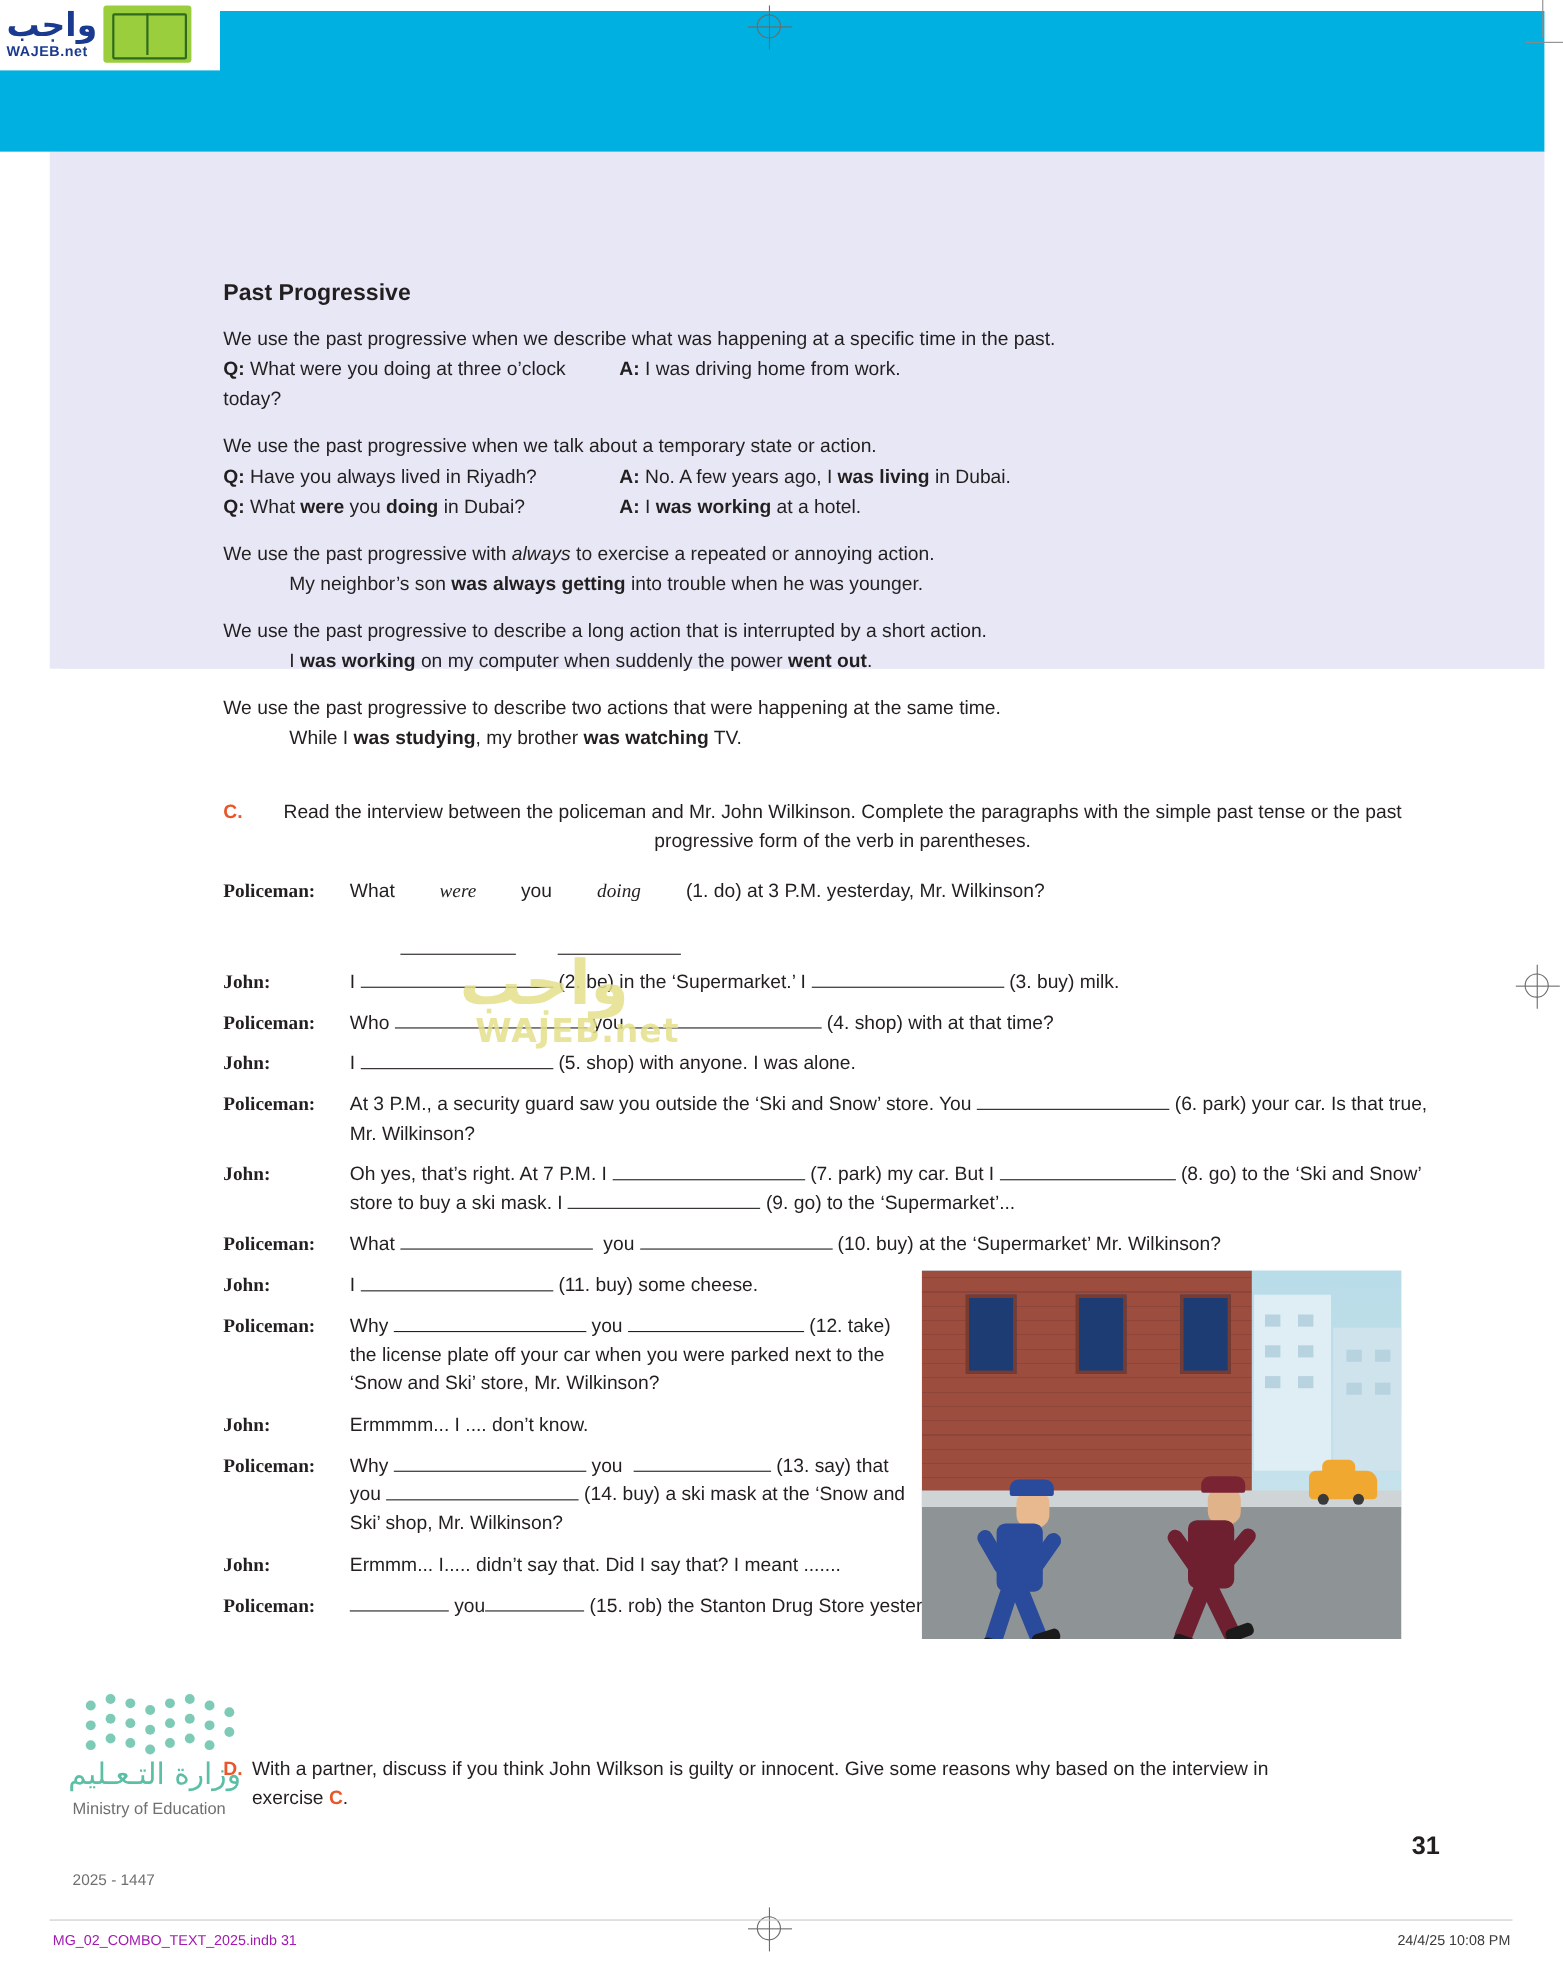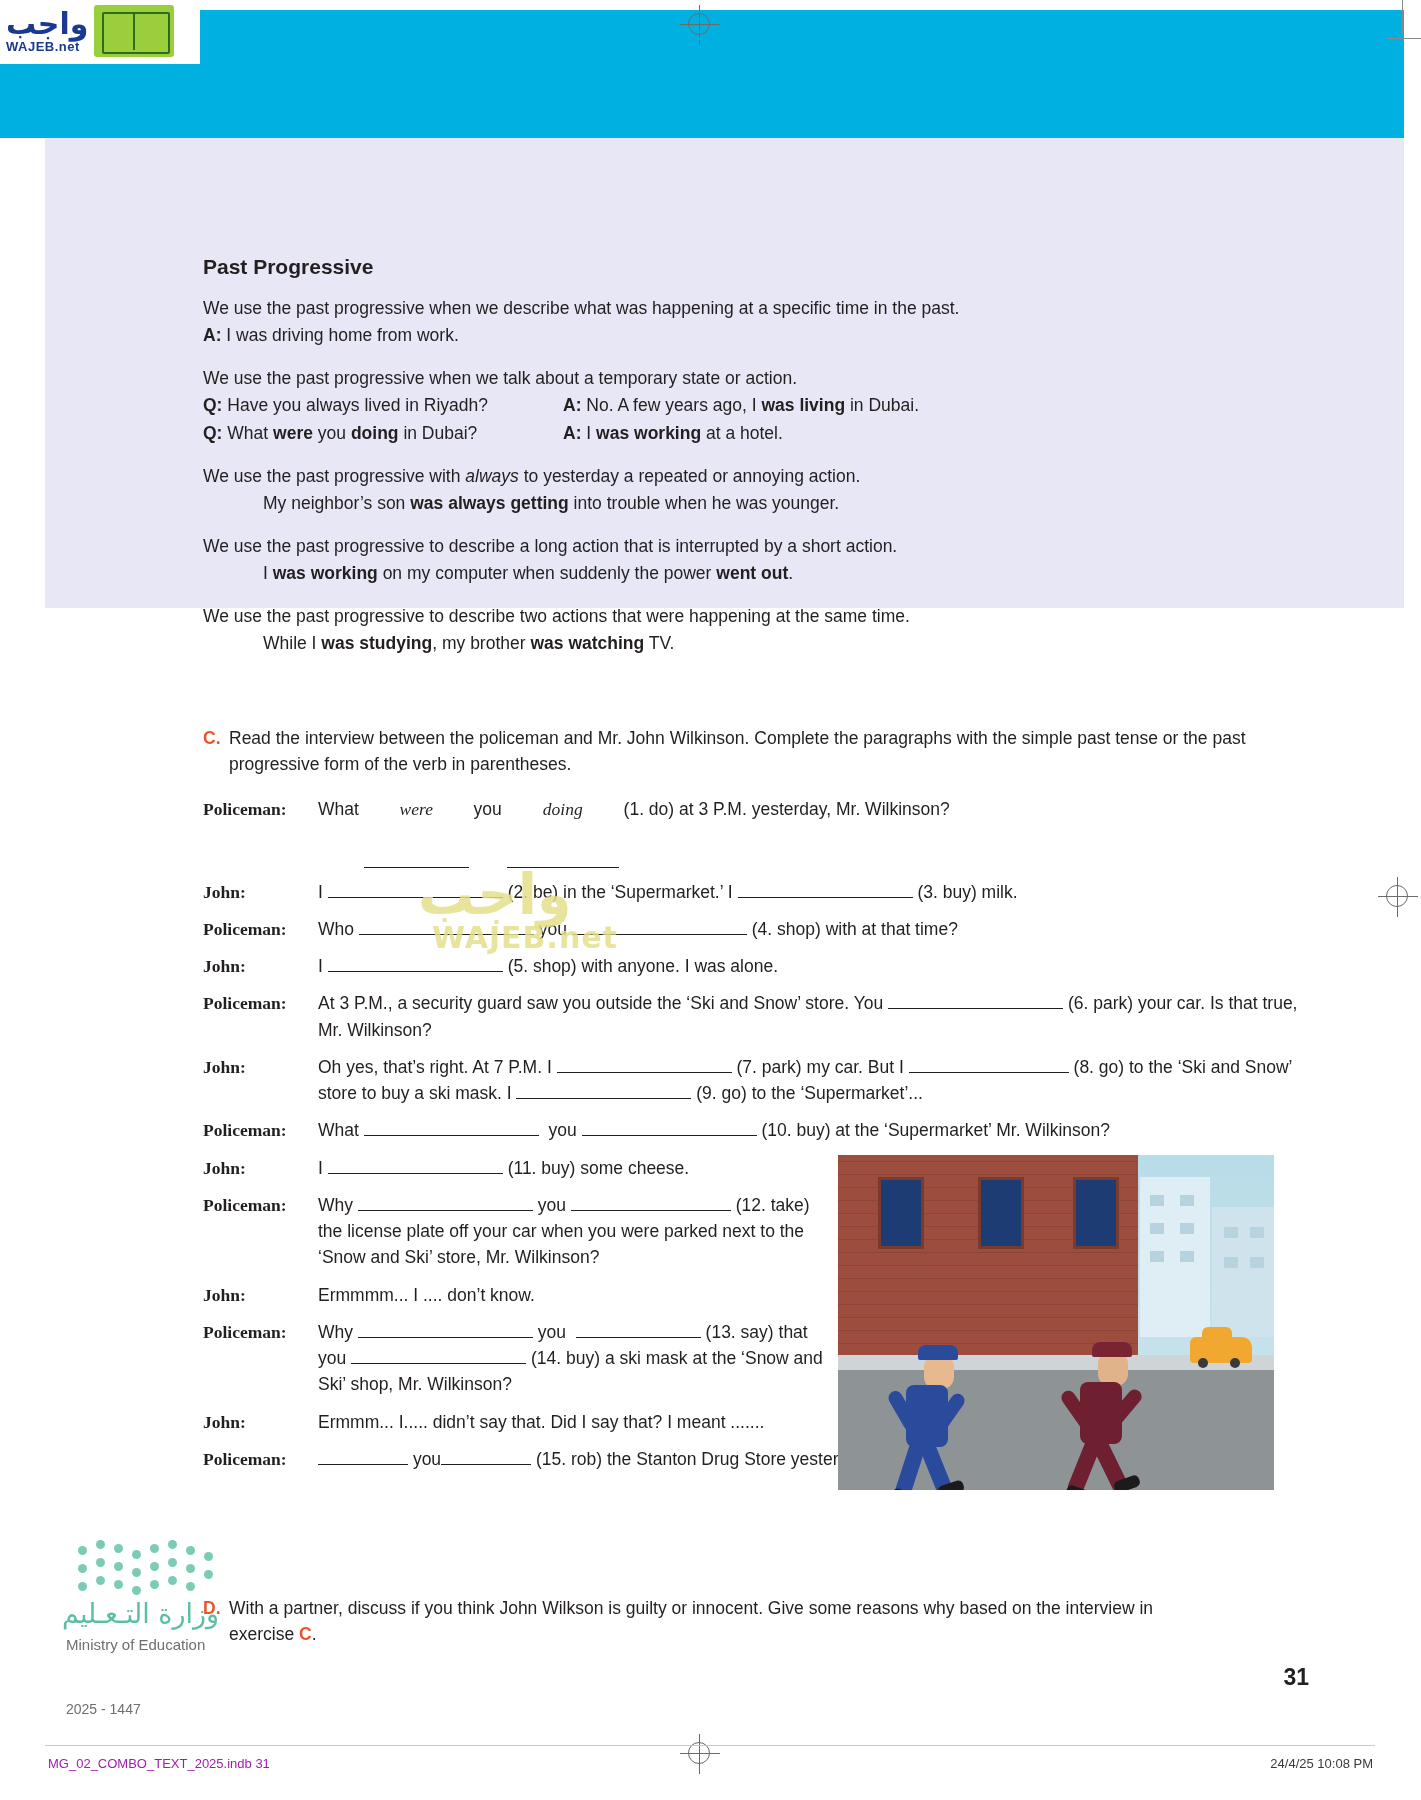--- a/index.html
+++ b/index.html
@@ -113,21 +113,21 @@
   
   .ex-c {
     position: absolute; left: 203px; top: 725px; width: 1100px;
     font-size: 17.5px; line-height: 1.5;
   }
   .ex-label {
     color: #e8562a; font-weight: bold;
   }
   .ex-c-head { display: flex; }
   .ex-c-head .ex-label { width: 26px; flex: 0 0 auto; }
-  .ex-c-head .txt { flex: 1; }
+  .ex-c-head .txt { flex: 1; text-align: center; }
 
   .dialogue { margin-top: 18px; }
   .d-row { display: flex; margin-bottom: 11px; }
   .d-speaker { width: 115px; flex: 0 0 auto; font-weight: bold; font-family: Liberation Serif, serif; }
   .d-text { flex: 1; }
   .blank {
     display: inline-block;
     border-bottom: 1.3px solid #231f20;
     height: 17px;
     vertical-align: baseline;
@@ -288,38 +288,39 @@
 <div class="grammar-panel"></div>
 <div class="left-strip"></div>
 <div class="left-strip2"></div>
 
 <div class="grammar-inner">
   <div class="grammar-title">Past Progressive</div>
 
   <div class="g-para">
     <span class="g-line">We use the past progressive when we describe what was happening at a specific time in the past.</span>
     <span class="qa-row">
+      <span class="qa-q"><b>Q:</b> <span>What were you doing at three o’clock today?</span></span>
       <span><b>A:</b> <span>I was driving home from work.</span></span>
     </span>
   </div>
 
   <div class="g-para">
     <span class="g-line">We use the past progressive when we talk about a temporary state or action.</span>
     <span class="qa-row">
       <span class="qa-q"><b>Q:</b> <span>Have you always lived in Riyadh?</span></span>
       <span><b>A:</b> <span>No. A few years ago, I </span><b>was living</b><span> in Dubai.</span></span>
     </span>
     <span class="qa-row">
       <span class="qa-q"><b>Q:</b> <span>What </span><b>were</b><span> you </span><b>doing</b><span> in Dubai?</span></span>
       <span><b>A:</b> <span>I </span><b>was working</b><span> at a hotel.</span></span>
     </span>
   </div>
 
   <div class="g-para">
-    <span class="g-line"><span>We use the past progressive with </span><i>always</i><span> to yesterday a repeated or annoying action.</span></span>
+    <span class="g-line"><span>We use the past progressive with </span><i>always</i><span> to exercise a repeated or annoying action.</span></span>
     <span class="g-indent"><span>My neighbor’s son </span><b>was always getting</b><span> into trouble when he was younger.</span></span>
   </div>
 
   <div class="g-para">
     <span class="g-line">We use the past progressive to describe a long action that is interrupted by a short action.</span>
     <span class="g-indent"><span>I </span><b>was working</b><span> on my computer when suddenly the power </span><b>went out</b><span>.</span></span>
   </div>
 
   <div class="g-para">
     <span class="g-line">We use the past progressive to describe two actions that were happening at the same time.</span>

